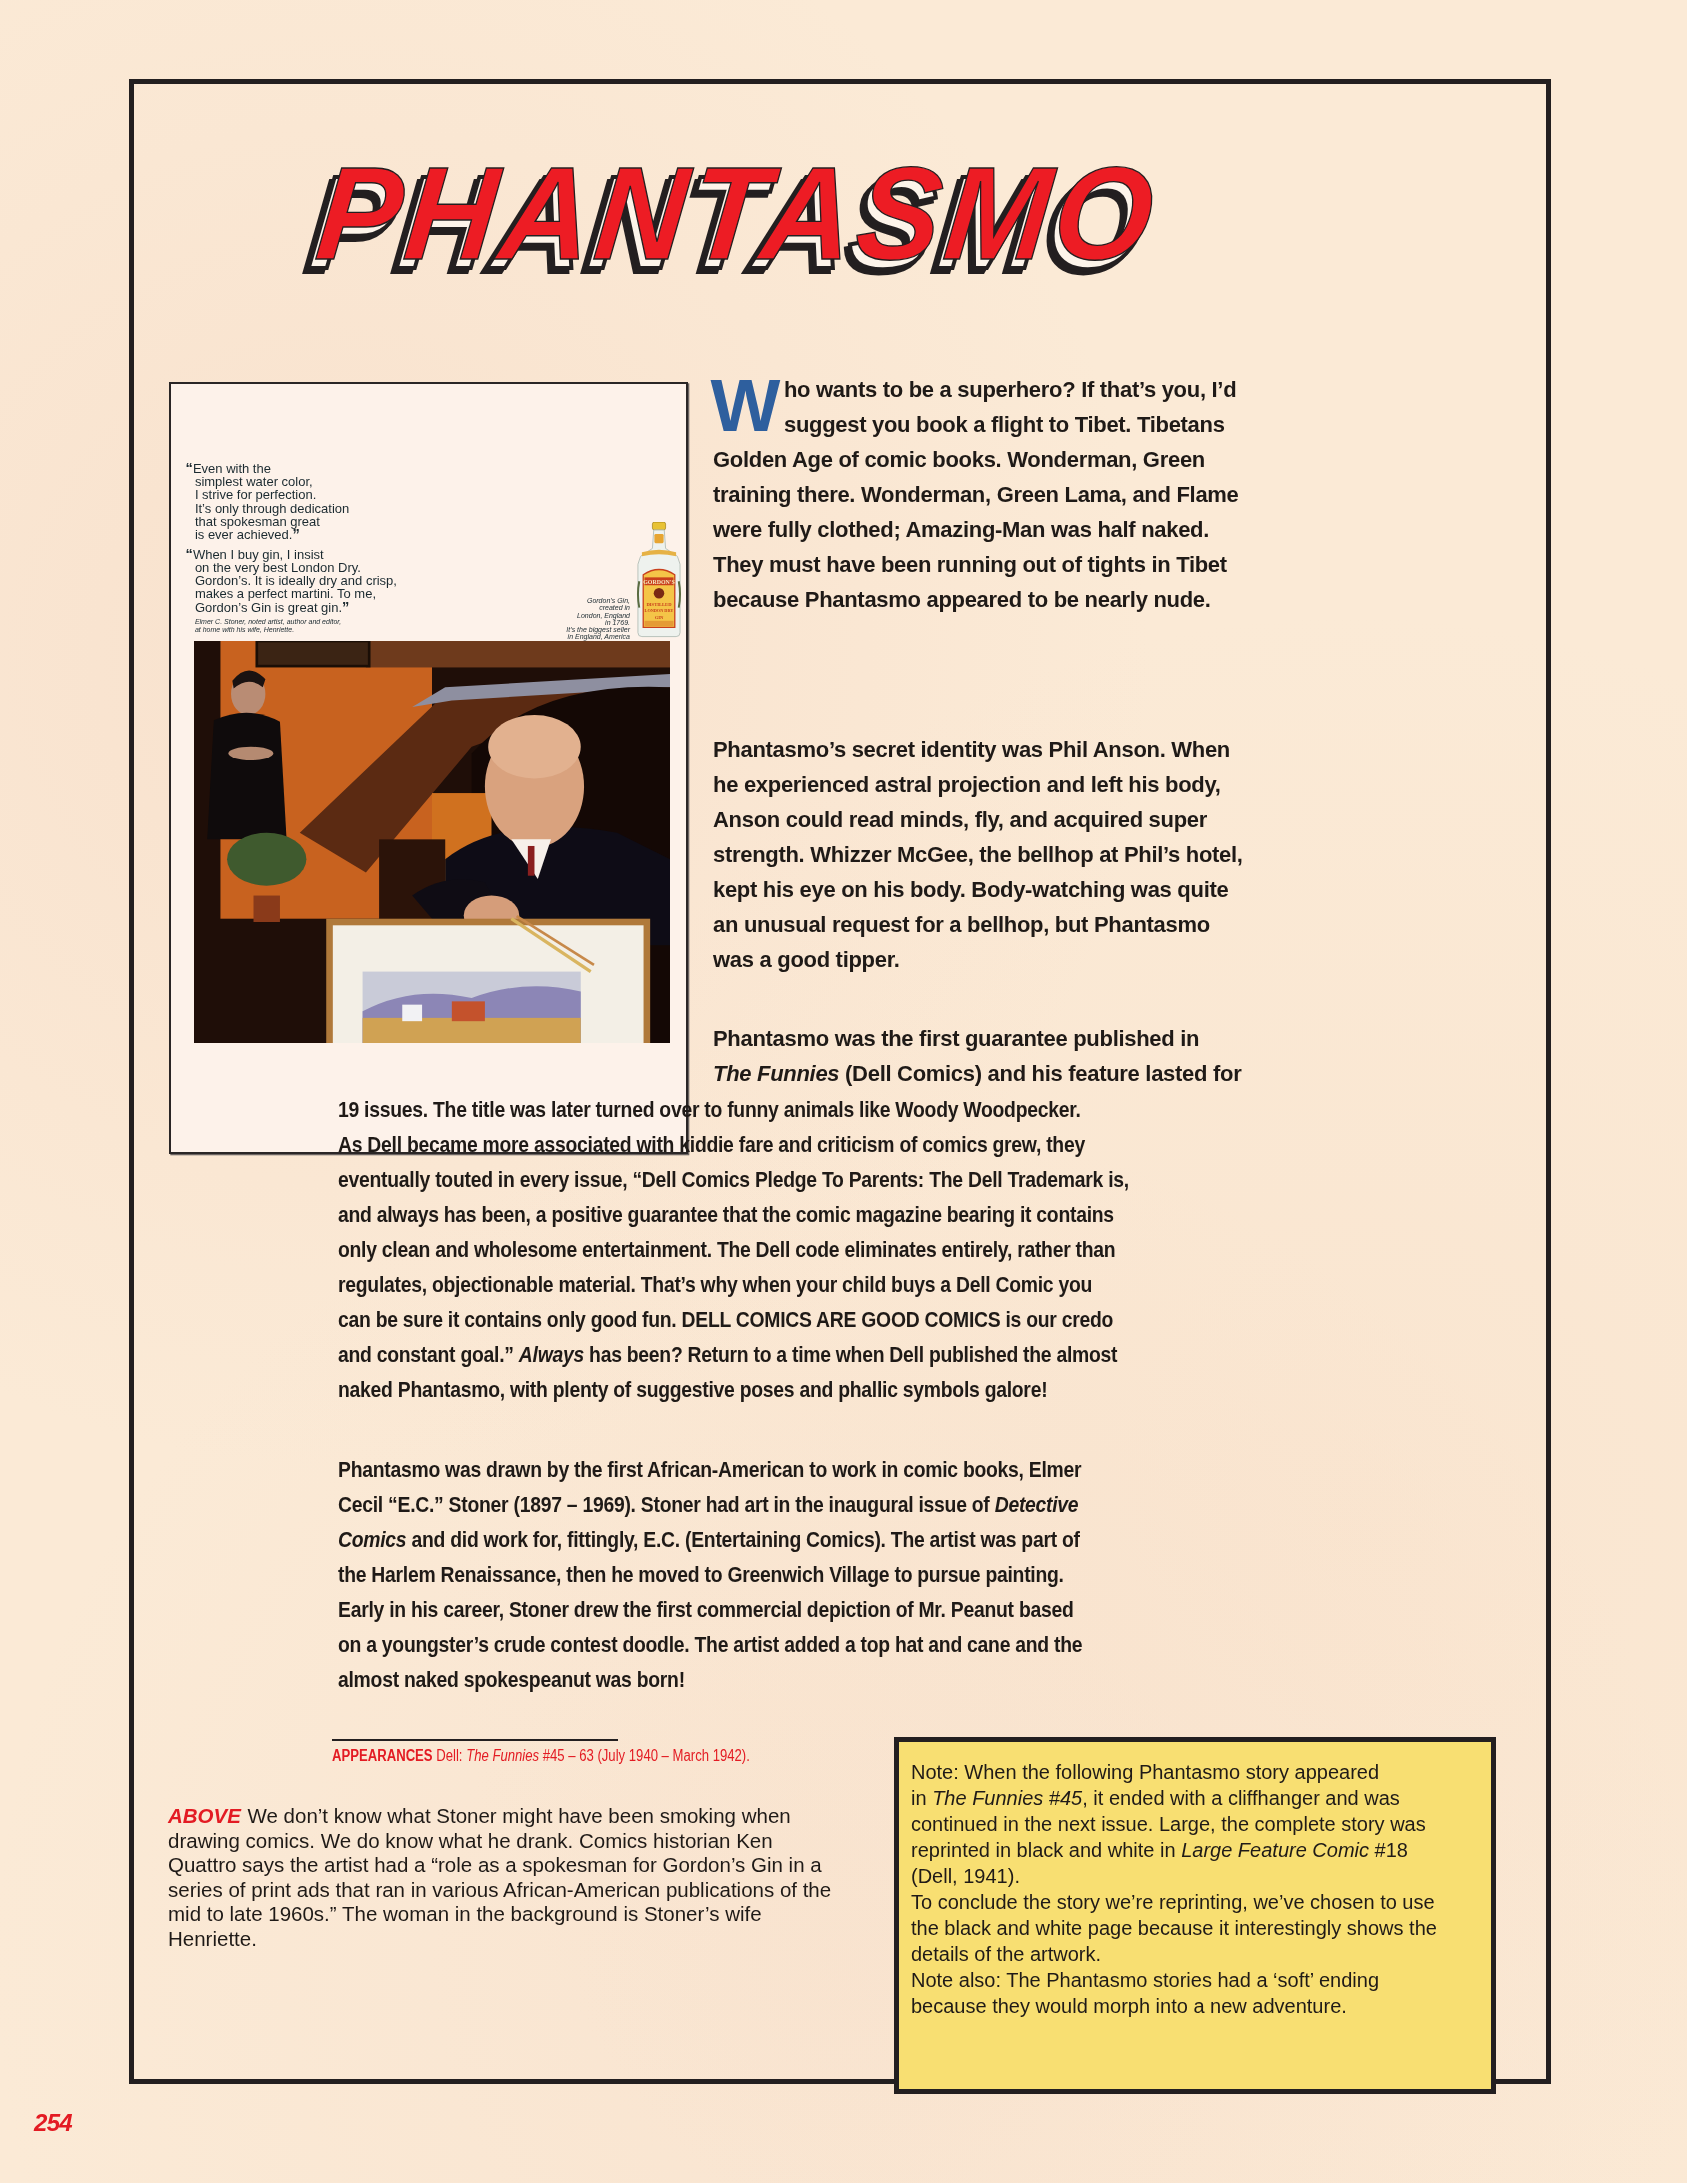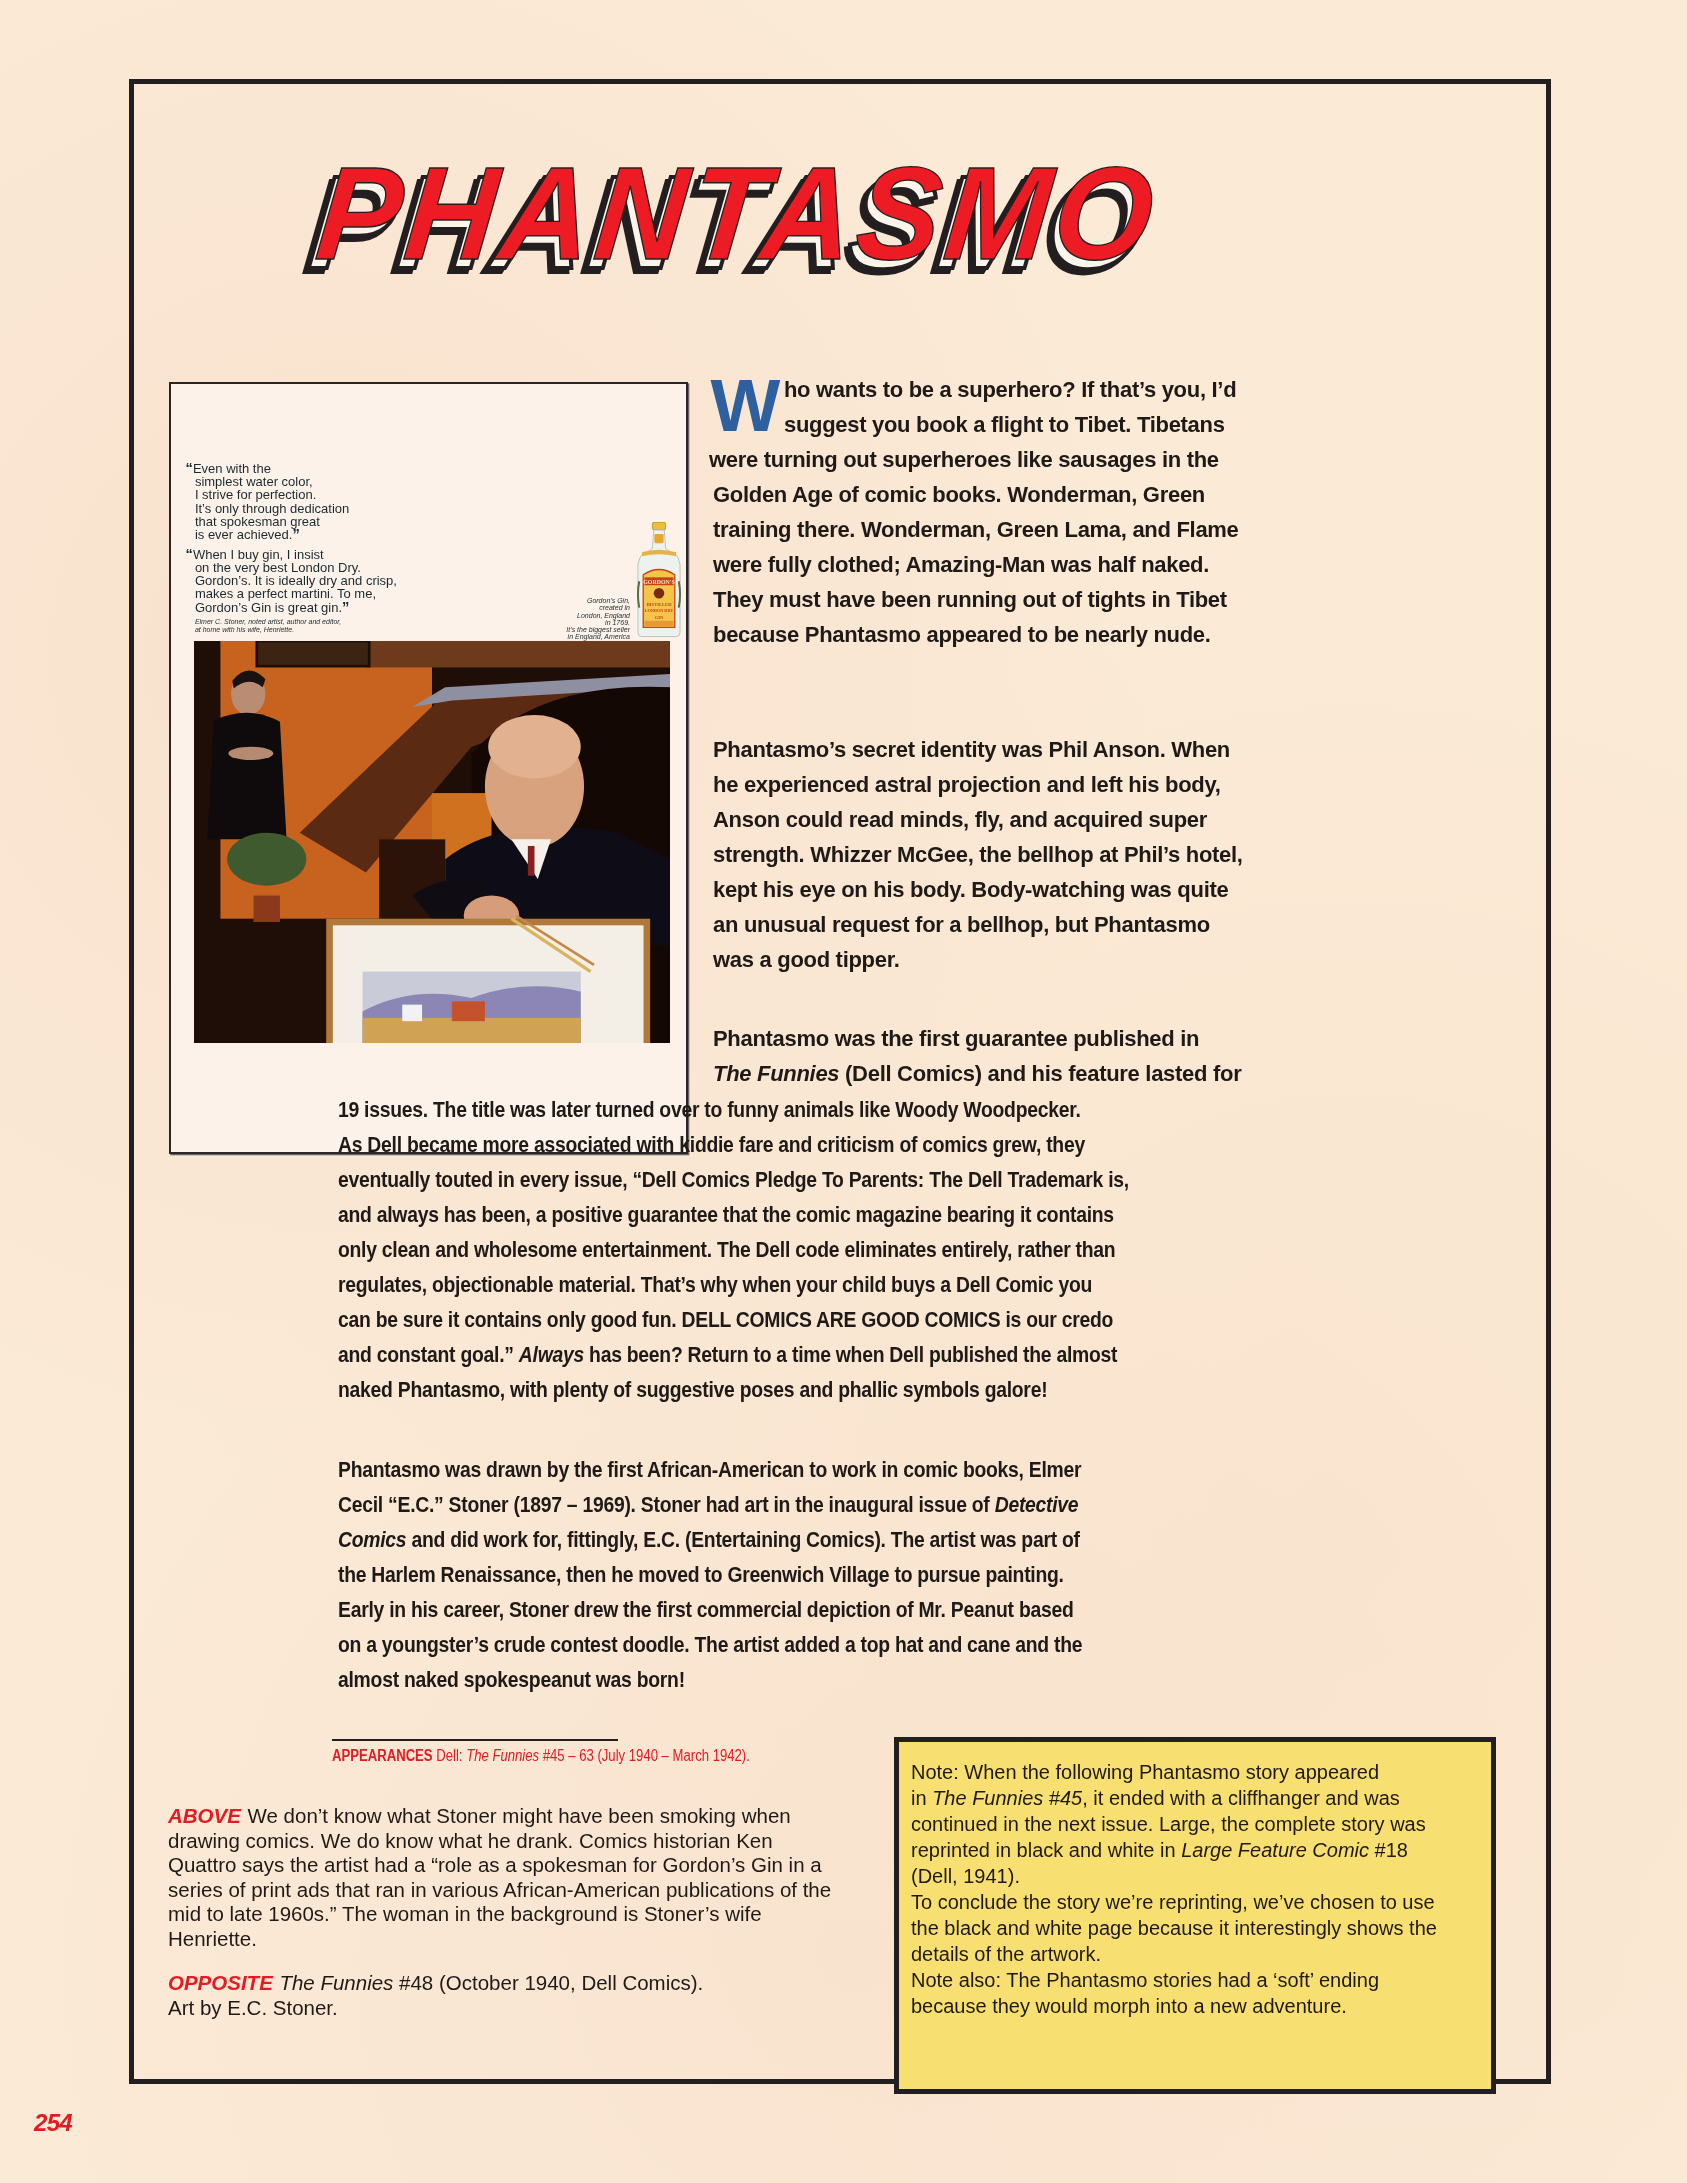--- a/index.html
+++ b/index.html
@@ -275,21 +275,20 @@
     <rect x="315" y="550" width="30" height="25" fill="#f2f2f4"></rect>
     <line x1="480" y1="420" x2="600" y2="500" stroke="#d9b560" stroke-width="5"></line>
     <line x1="488" y1="416" x2="605" y2="490" stroke="#c7894a" stroke-width="4"></line>
   </svg>
 </div>
 
 <div class="body-text col-right" style="top:372px;">
   <span class="dropcap">W</span>
   <span class="line">ho wants to be a superhero? If that’s you, I’d</span>
   <span class="line">suggest you book a flight to Tibet. Tibetans</span>
-  <span class="line" style="margin-left:-4px">were turning out superheroes like sausages in the</span>
   <span class="line">Golden Age of comic books. Wonderman, Green</span>
   <span class="line">training there. Wonderman, Green Lama, and Flame</span>
   <span class="line">were fully clothed; Amazing-Man was half naked.</span>
   <span class="line">They must have been running out of tights in Tibet</span>
   <span class="line">because Phantasmo appeared to be nearly nude.</span>
 </div>
 
 <div class="body-text col-right" style="top:732px;">
   <span class="line">Phantasmo’s secret identity was Phil Anson. When</span>
   <span class="line">he experienced astral projection and left his body,</span>
@@ -327,24 +326,20 @@
 </div>
 
 <div class="appearances-rule"></div>
 <div class="appearances">
   <span class="lbl">APPEARANCES</span><span> Dell: </span><span class="it">The Funnies</span><span> #45 – 63 (July 1940 – March 1942).</span>
 </div>
 
 <div class="captions">
   <div class="cap-block">
     <span class="cap-label">ABOVE</span><span>We don’t know what Stoner might have been smoking when drawing comics. We do know what he drank. Comics historian Ken Quattro says the artist had a “role as a spokesman for Gordon’s Gin in a series of print ads that ran in various African-American publications of the mid to late 1960s.” The woman in the background is Stoner’s wife Henriette.</span>
-  </div>
-  <div class="cap-block">
-    <span class="cap-label">OPPOSITE</span><span class="it">The Funnies</span><span> #48 (October 1940, Dell Comics).</span><br>
-    <span>Art by E.C. Stoner.</span>
   </div>
 </div>
 
 <div class="note-box">
   <div>Note: When the following Phantasmo story appeared</div>
   <div><span>in </span><span class="it">The Funnies #45</span><span>, it ended with a cliffhanger and was</span></div>
   <div>continued in the next issue. Large, the complete story was</div>
   <div><span>reprinted in black and white in </span><span class="it">Large Feature Comic</span><span> #18</span></div>
   <div>(Dell, 1941).</div>
   <div>To conclude the story we’re reprinting, we’ve chosen to use</div>

